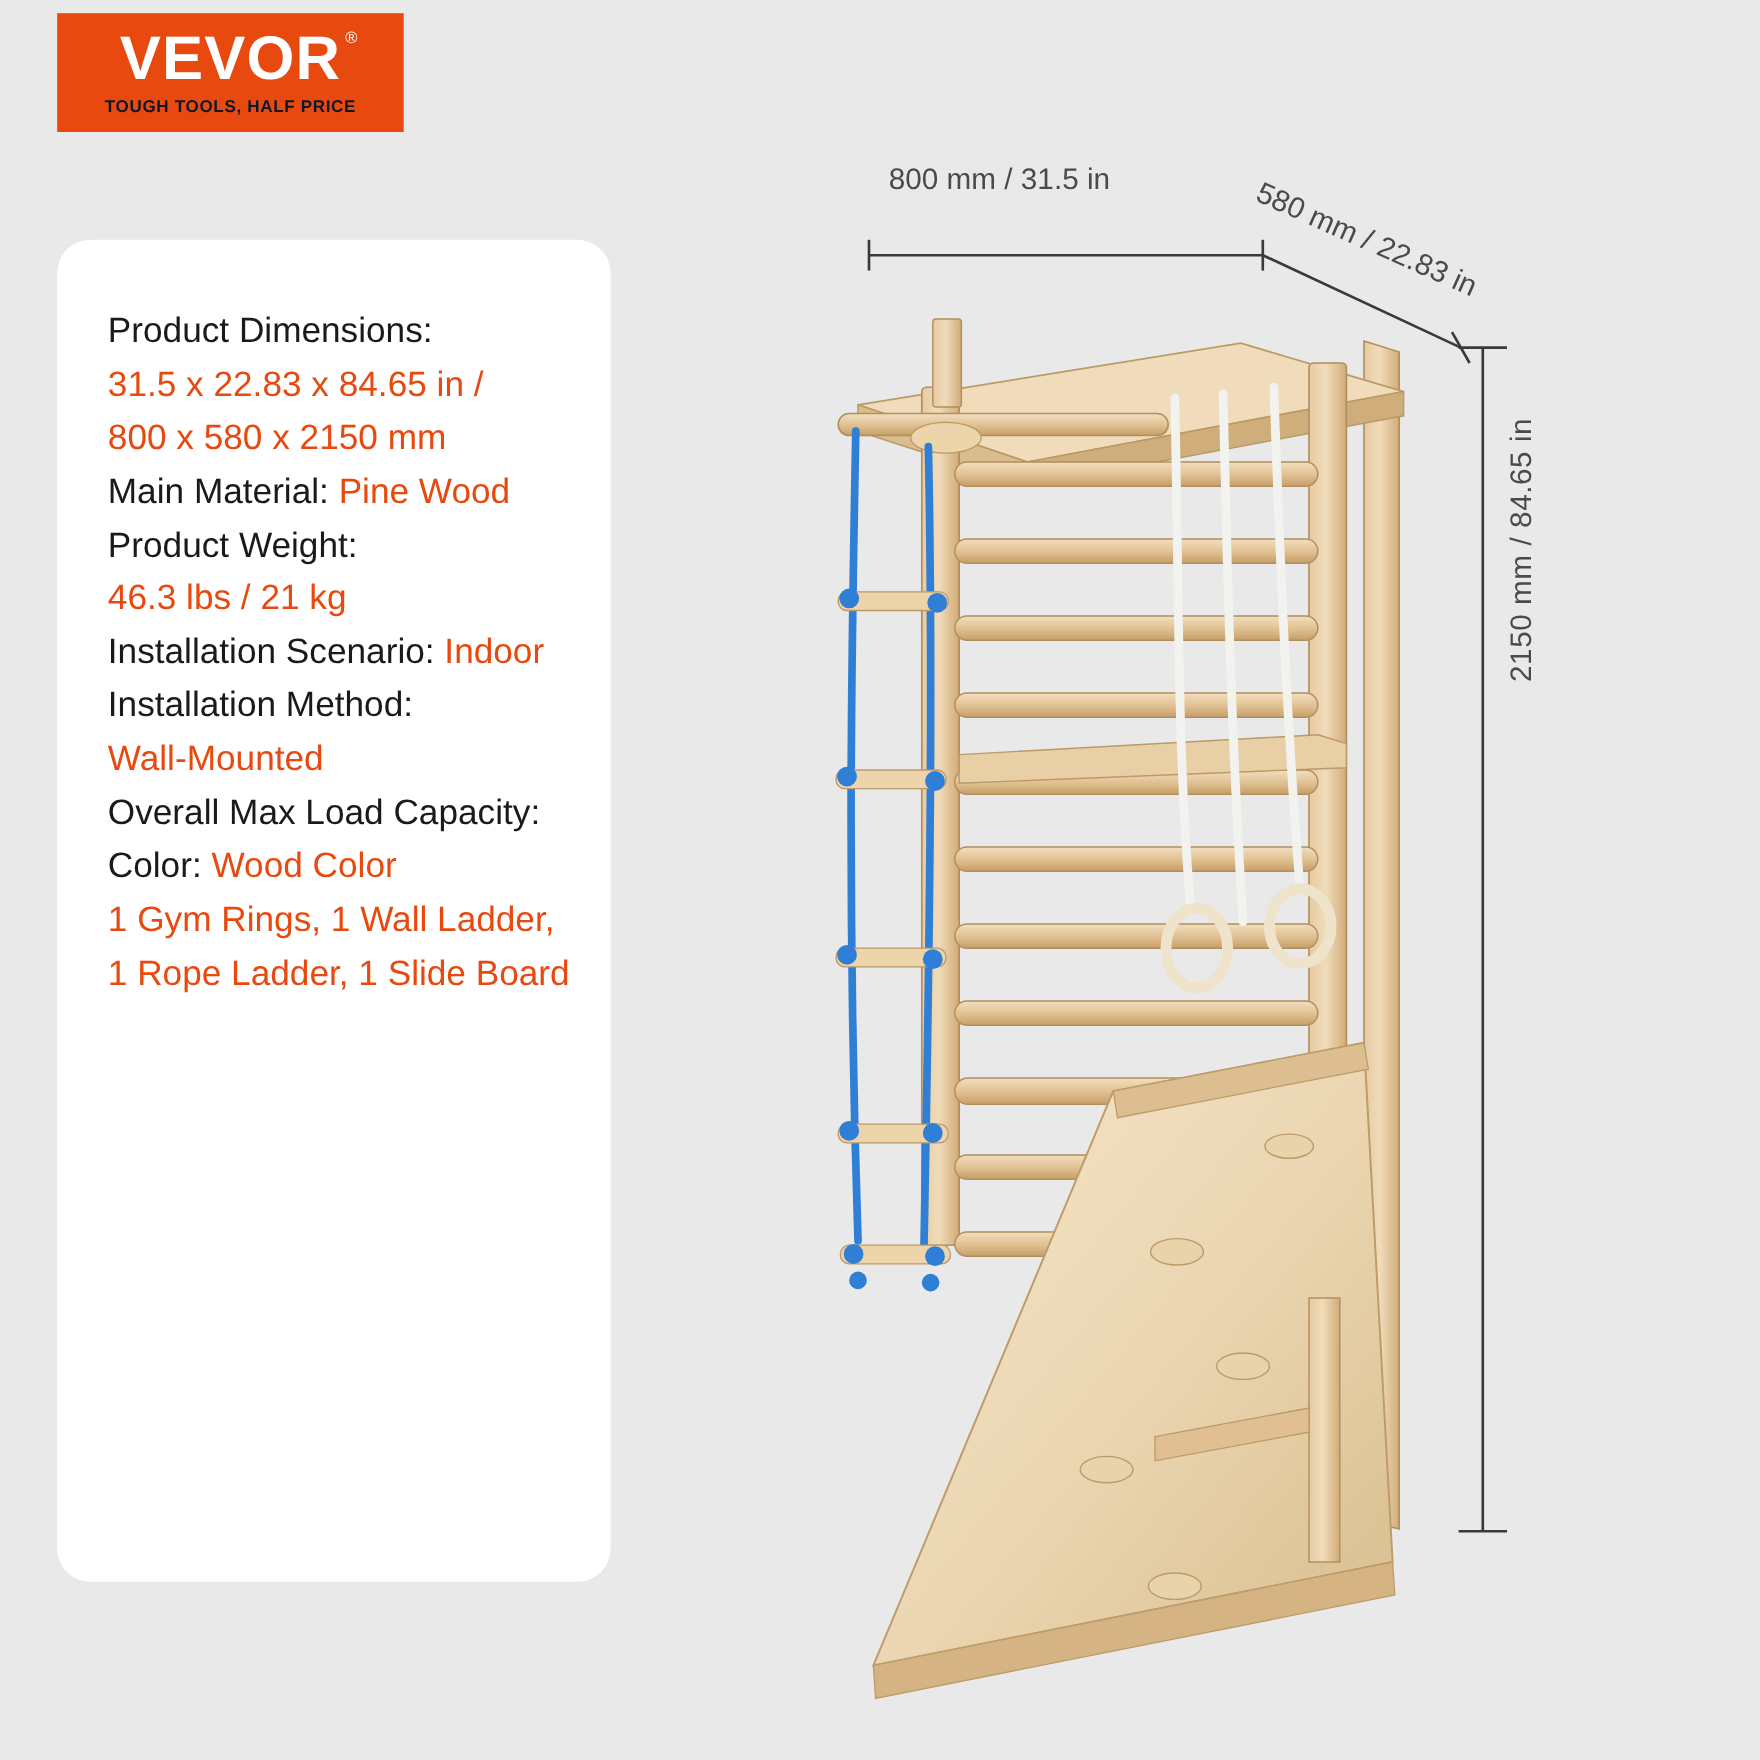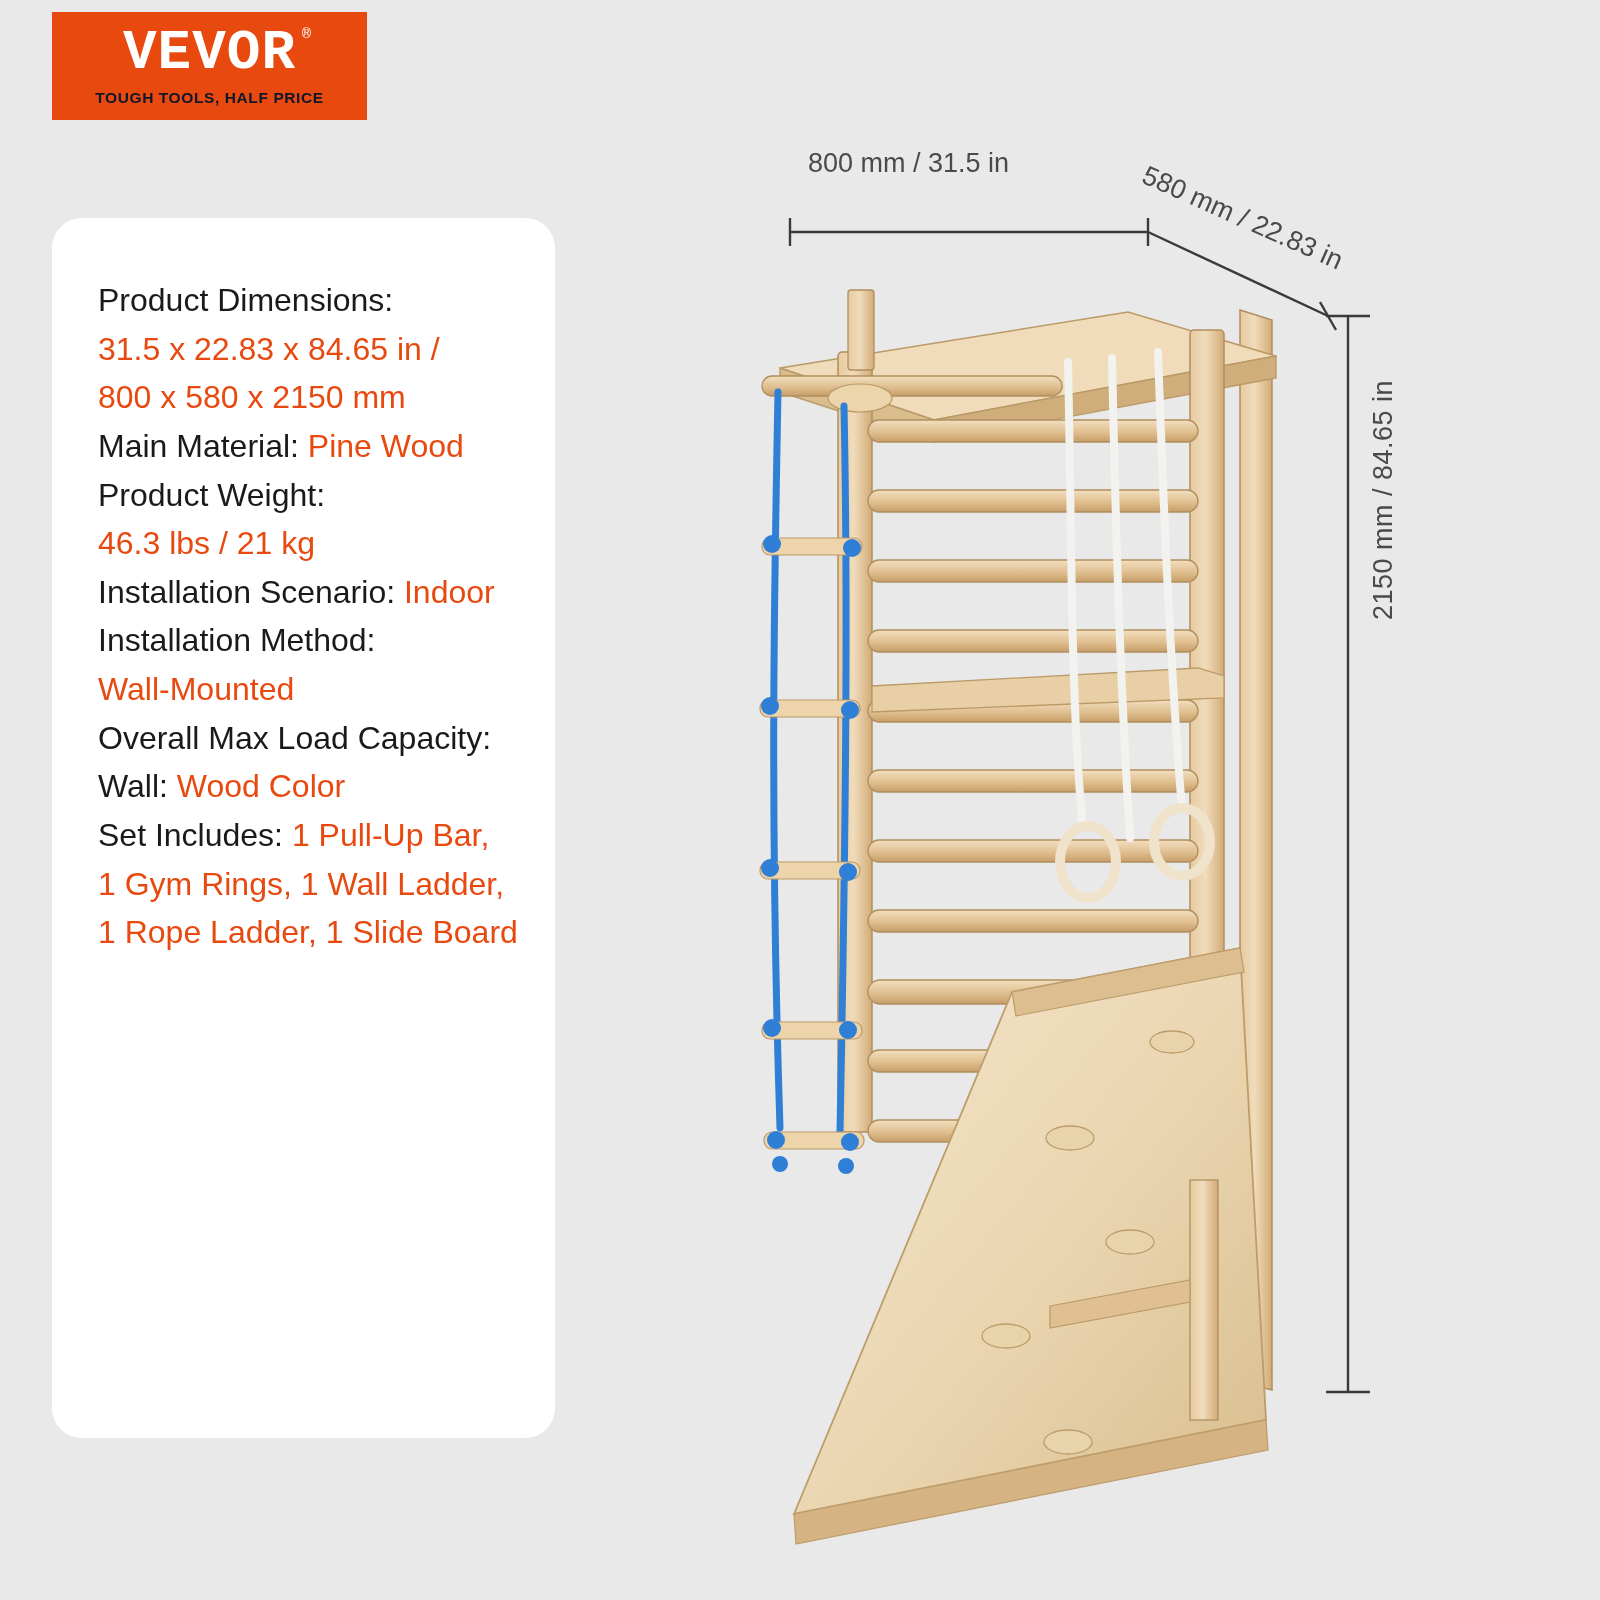--- a/index.html
+++ b/index.html
@@ -28,21 +28,21 @@
     align-items: center;
     justify-content: center;
   }
   .logo-word {
     position: relative;
     color: #ffffff;
     font-size: 56px;
     font-weight: bold;
     letter-spacing: 1px;
     line-height: 1;
-    font-family: Liberation Mono, monospace;
+    font-family: Liberation Sans, sans-serif;
   }
   .logo-reg {
     position: absolute;
     right: -16px;
     top: 2px;
     font-size: 15px;
     font-weight: normal;
   }
   .logo-tag {
     color: #0f172a;
@@ -137,22 +137,21 @@
       <li class="spec-line"><span>Product Dimensions:</span></li>
       <li class="spec-line"><span class="val">31.5 x 22.83 x 84.65 in /</span></li>
       <li class="spec-line"><span class="val">800 x 580 x 2150 mm</span></li>
       <li class="spec-line"><span>Main Material: </span><span class="val">Pine Wood</span></li>
       <li class="spec-line"><span>Product Weight:</span></li>
       <li class="spec-line"><span class="val">46.3 lbs / 21 kg</span></li>
       <li class="spec-line"><span>Installation Scenario: </span><span class="val">Indoor</span></li>
       <li class="spec-line"><span>Installation Method:</span></li>
       <li class="spec-line"><span class="val">Wall-Mounted</span></li>
       <li class="spec-line"><span>Overall Max Load Capacity:</span></li>
-      <li class="spec-line"><span>Wall: </span><span class="val">Wood Color</span></li>
-      <li class="spec-line"><span>Set Includes: </span><span class="val">1 Pull-Up Bar,</span></li>
+      <li class="spec-line"><span>Color: </span><span class="val">Wood Color</span></li>
       <li class="spec-line"><span class="val">1 Gym Rings, 1 Wall Ladder,</span></li>
       <li class="spec-line"><span class="val">1 Rope Ladder, 1 Slide Board</span></li>
     </ul>
 </div>
 
 <div class="product-area">
 
   <div class="dim-label dim-top">800 mm / 31.5 in</div>
   <div class="dim-label dim-depth">580 mm / 22.83 in</div>
   <div class="dim-label dim-height">2150 mm / 84.65 in</div>

